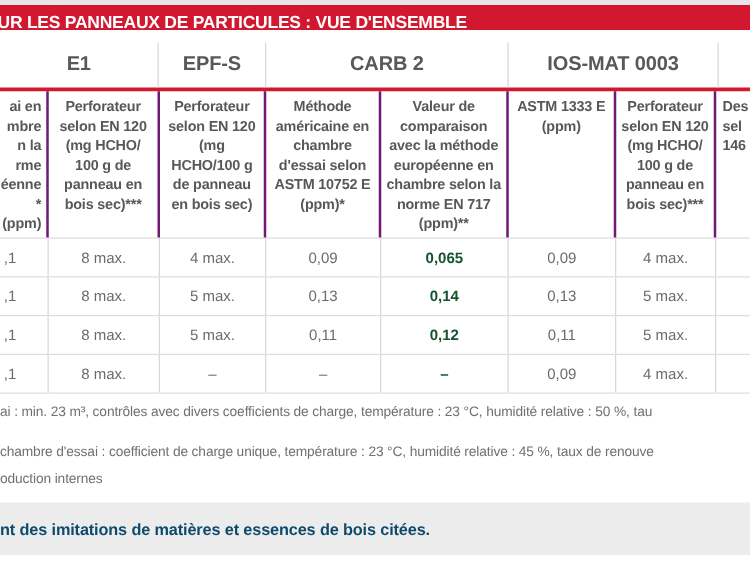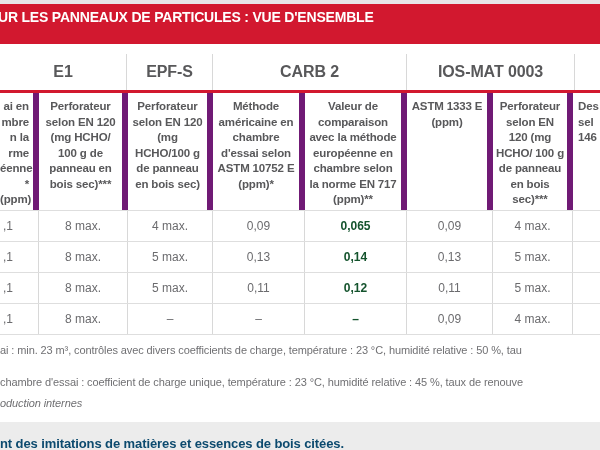--- a/index.html
+++ b/index.html
@@ -2,41 +2,41 @@
 <html><head>
 <meta charset="utf-8">
 <style>
   html,body{margin:0;padding:0;background:#ffffff;}
   body{width:600px;height:450px;overflow:hidden;
        font-family:"Liberation Sans","DejaVu Sans",sans-serif;
        -webkit-font-smoothing:antialiased;}
   .page{width:600px;height:450px;position:relative;background:#fff;}
 
   .top-strip{height:4px;background:#e8e5e8;}
-  .title-bar{height:40px;background:#d2182f;overflow:hidden;white-space:nowrap;}
+  .title-bar{height:20px;background:#d2182f;overflow:hidden;white-space:nowrap;}
   .title-text{display:inline-block;color:#ffffff;font-weight:700;font-size:14px;
               line-height:26px;letter-spacing:-0.2px;text-indent:-5px;padding-left:3px;}
 
   .spacer{height:10px;}
 
   
   .tbl{width:600px;}
   .group-row{display:flex;height:36px;}
   .gcell{box-sizing:border-box;display:flex;align-items:center;justify-content:center;
          font-weight:700;font-size:16px;color:#58585a;letter-spacing:-0.1px;}
   .gcell.bR{border-right:1px solid #d8d8d8;}
   .g0{width:127px;} .g1{width:86px;} .g2{width:194px;} .g3{width:168px;} .g4{width:25px;}
 
   .red-line{height:3px;background:#d2182f;}
 
   .header-row{display:flex;height:117px;border-bottom:1px solid #dedede;}
   .hcell{box-sizing:border-box;padding-top:6px;text-align:center;overflow:hidden;
          font-weight:700;font-size:11.5px;line-height:15.5px;color:#58585a;
          letter-spacing:-0.15px;}
-  .hcell.bR{border-right:6px solid #701a75;}
+  .hcell.bR{border-right:2px solid #701a75;}
   .frag{white-space:pre-line;}
   .frag-right{text-align:right;padding-right:4px;}
   .frag-left{text-align:left;padding-left:5px;}
   .hpad{padding-left:3px;padding-right:3px;}
 
   .data-row{display:flex;height:30px;border-bottom:1px solid #dedede;}
   .dcell{box-sizing:border-box;display:flex;align-items:center;justify-content:center;
          font-size:12px;color:#6b6b6e;overflow:hidden;}
   .dcell.bR{border-right:1px solid #d8d8d8;}
   .dcell.cut-left{justify-content:flex-start;padding-left:3px;}
@@ -44,21 +44,21 @@
 
   .c0{width:39px;} .c1{width:89px;} .c2{width:85px;} .c3{width:92px;}
   .c4{width:102px;} .c5{width:86px;} .c6{width:80px;} .c7{width:27px;}
 
   
   .footnotes{width:600px;overflow:hidden;}
   .footnote{white-space:nowrap;overflow:hidden;font-size:11px;line-height:13px;
             color:#707073;letter-spacing:-0.1px;}
   .fn1{margin-top:9px;}
   .fn2{margin-top:19px;}
-  .fn3{margin-top:8px;font-style:italic;}
+  .fn3{margin-top:8px;}
 
   
   .callout{margin-top:12px;height:42px;background:#ececec;display:flex;align-items:center;
            overflow:hidden;white-space:nowrap;}
   .callout-text{font-size:13px;font-weight:600;color:#0c4a6e;letter-spacing:-0.1px;}
 </style>
 </head>
 <body>
 
 <div class="page">

